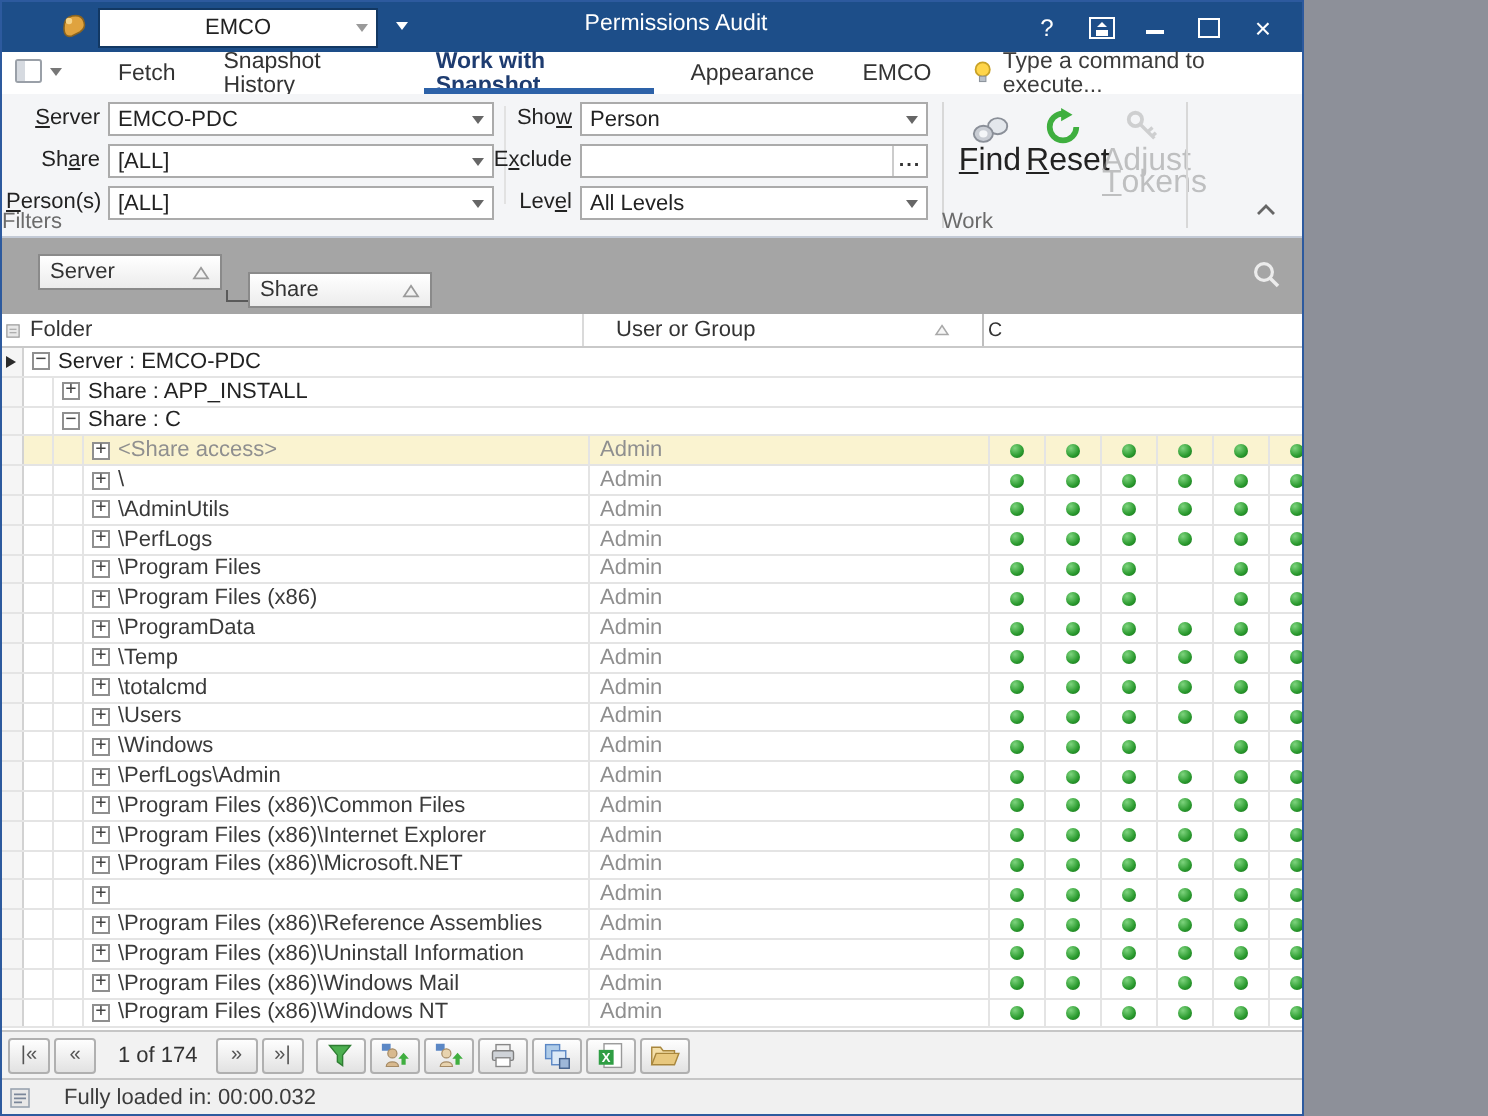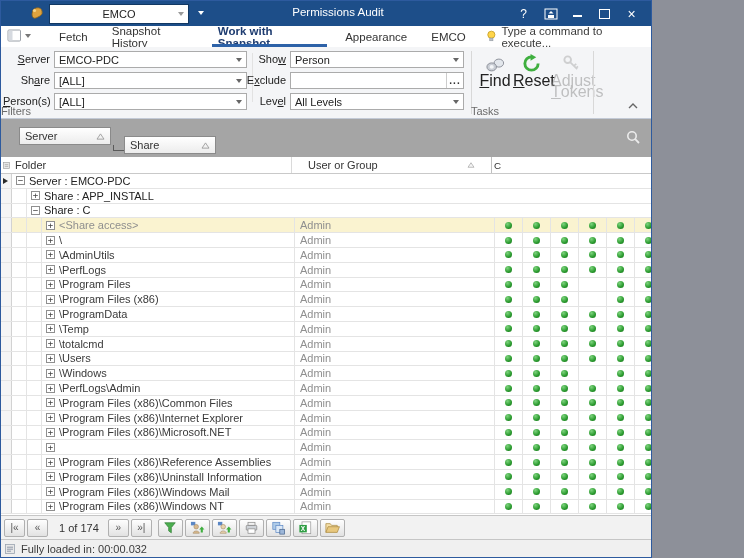--- a/index.html
+++ b/index.html
@@ -83,21 +83,21 @@
     background:radial-gradient(circle at 35% 30%,#7ed47e,#2a9a2e 60%,#156a18);}
   
   .navigator{height:23px;flex:none;background:#f2f2f2;border-top:1px solid #c6c6c6;display:flex;align-items:center;padding-left:3px;}
   .nav-btn{height:18px;min-width:21px;box-sizing:border-box;border:1px solid #b0b0b0;border-radius:2px;
     background:linear-gradient(#fefefe,#e2e2e2);display:flex;align-items:center;justify-content:center;
     font-size:10px;color:#555;margin-right:2px;padding:0 2px;}
   .nav-ind{margin:0 9px;color:#333;}
   .nav-btn.icon{width:25px;}
   
   .statusbar{flex:1;background:#f0f0f0;border-top:1px solid #c6c6c6;display:flex;align-items:center;
-    padding-left:4px;gap:6px;color:#3c3c3c;}
+    padding-left:4px;gap:17px;color:#3c3c3c;}
   u{text-decoration:underline;}
 </style>
 </head>
 <body>
 
 <div class="window">
 
   <div class="titlebar">
     <span class="app-icon">
       <svg viewBox="0 0 16 16" width="16" height="16">
@@ -186,21 +186,21 @@
           <span class="dots">...</span>
         </div>
         <div class="flabel" style="left: 244px; top: 46px; width: 41px;">Lev<u>e</u>l</div>
         <div class="fctl" style="left: 289px; top: 46px; width: 174px;">
           <span class="v">All Levels</span>
           <span class="arr"></span>
         </div>
       </div>
     <div class="vsep" style="left:470px;"></div>
     <div id="tasks-group">
-      <div class="grp-label" style="left:470px;width:122px;">Tasks</div>
+      <div class="grp-label" style="left:470px;width:122px;">Work</div>
     <div class="task-btn" style="left: 478px; width: 32px;">
           <div class="ic">
             <svg viewBox="0 0 22 16" width="21" height="16">
               <ellipse cx="14.5" cy="6" rx="5" ry="4.2" fill="#e3e7ec" stroke="#8a8f98"></ellipse>
               <ellipse cx="7" cy="10" rx="5" ry="4.2" fill="#c9cdd4" stroke="#8a8f98"></ellipse>
               <ellipse cx="7" cy="10" rx="2.2" ry="1.9" fill="#f4f6f8"></ellipse>
             </svg>
           </div>
           <div class="lb"><u>F</u>ind</div>
         </div>

